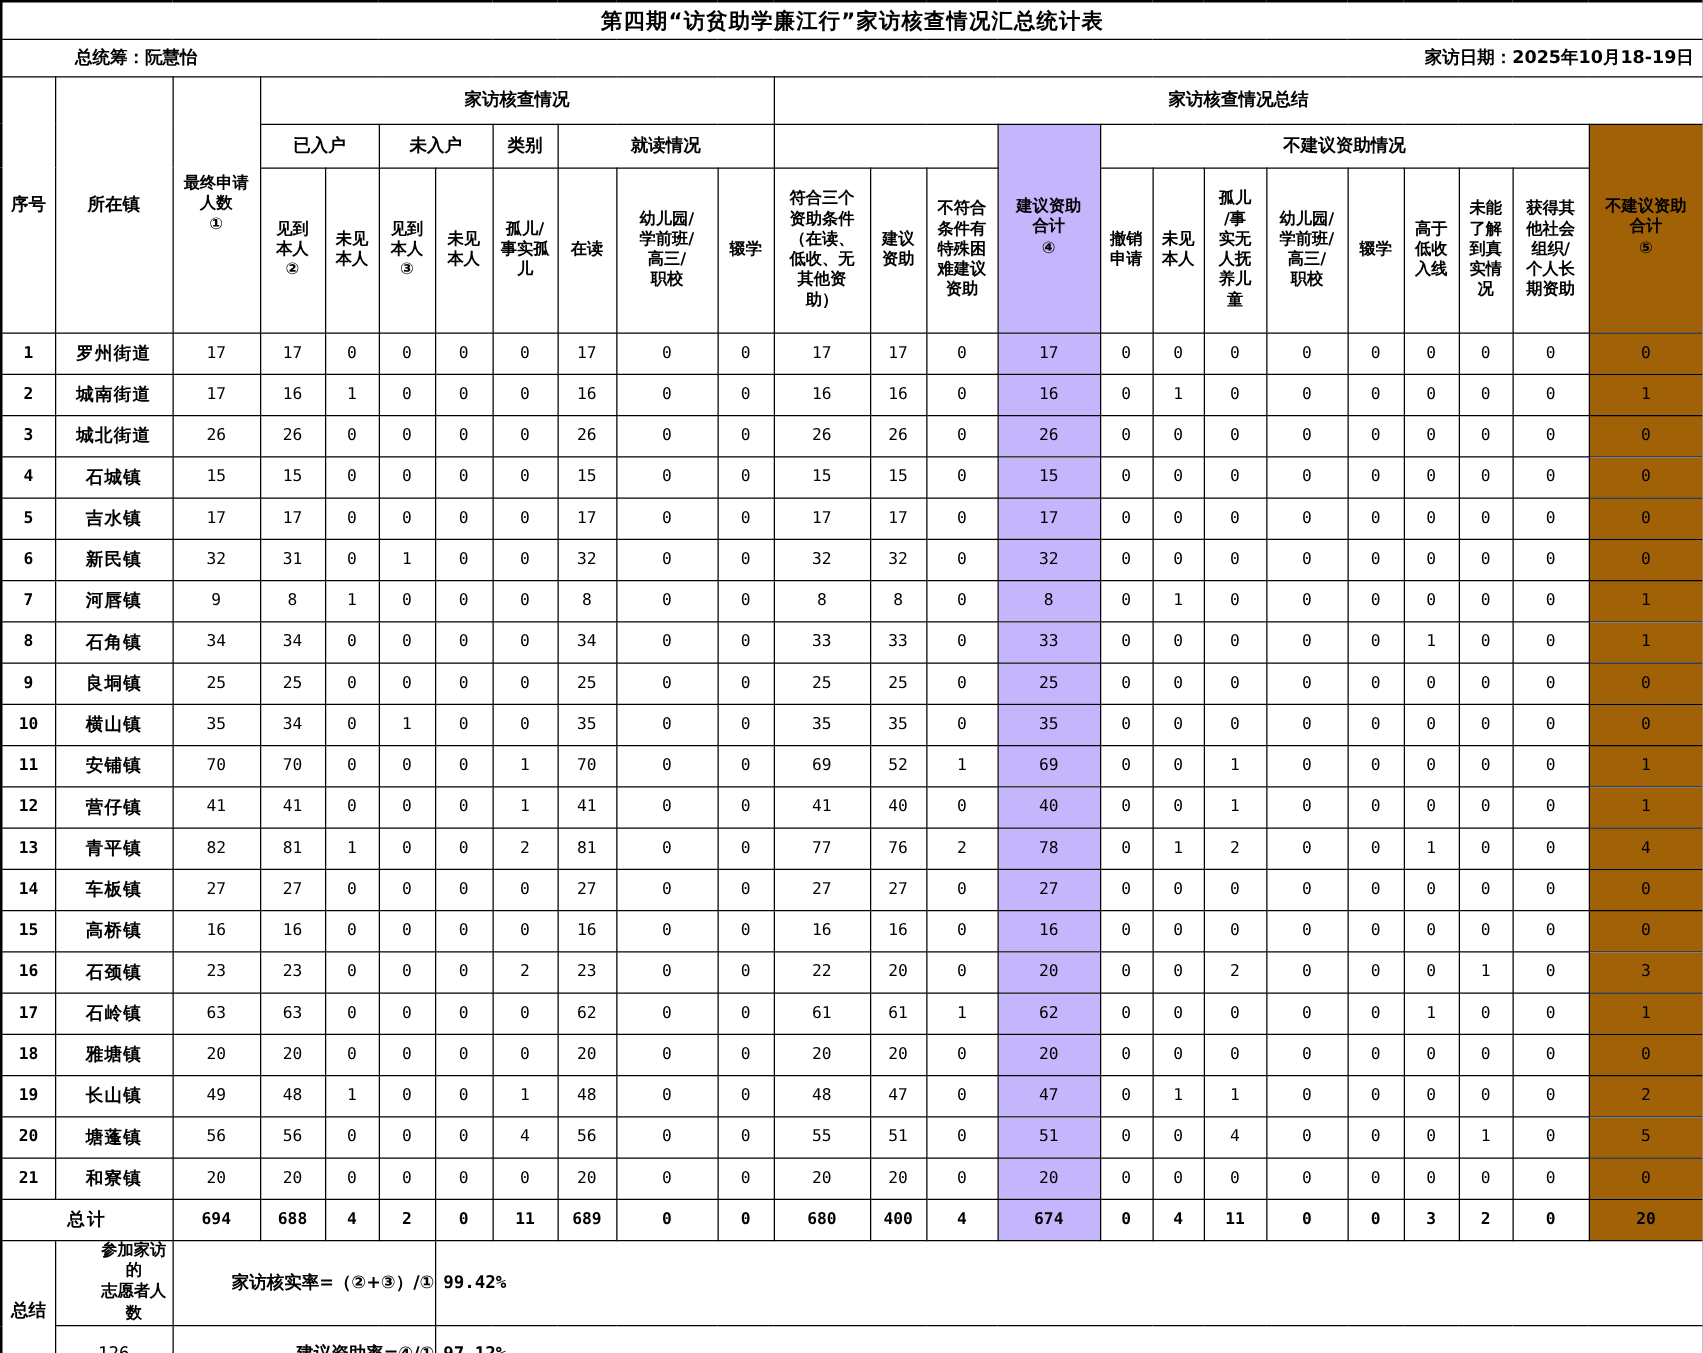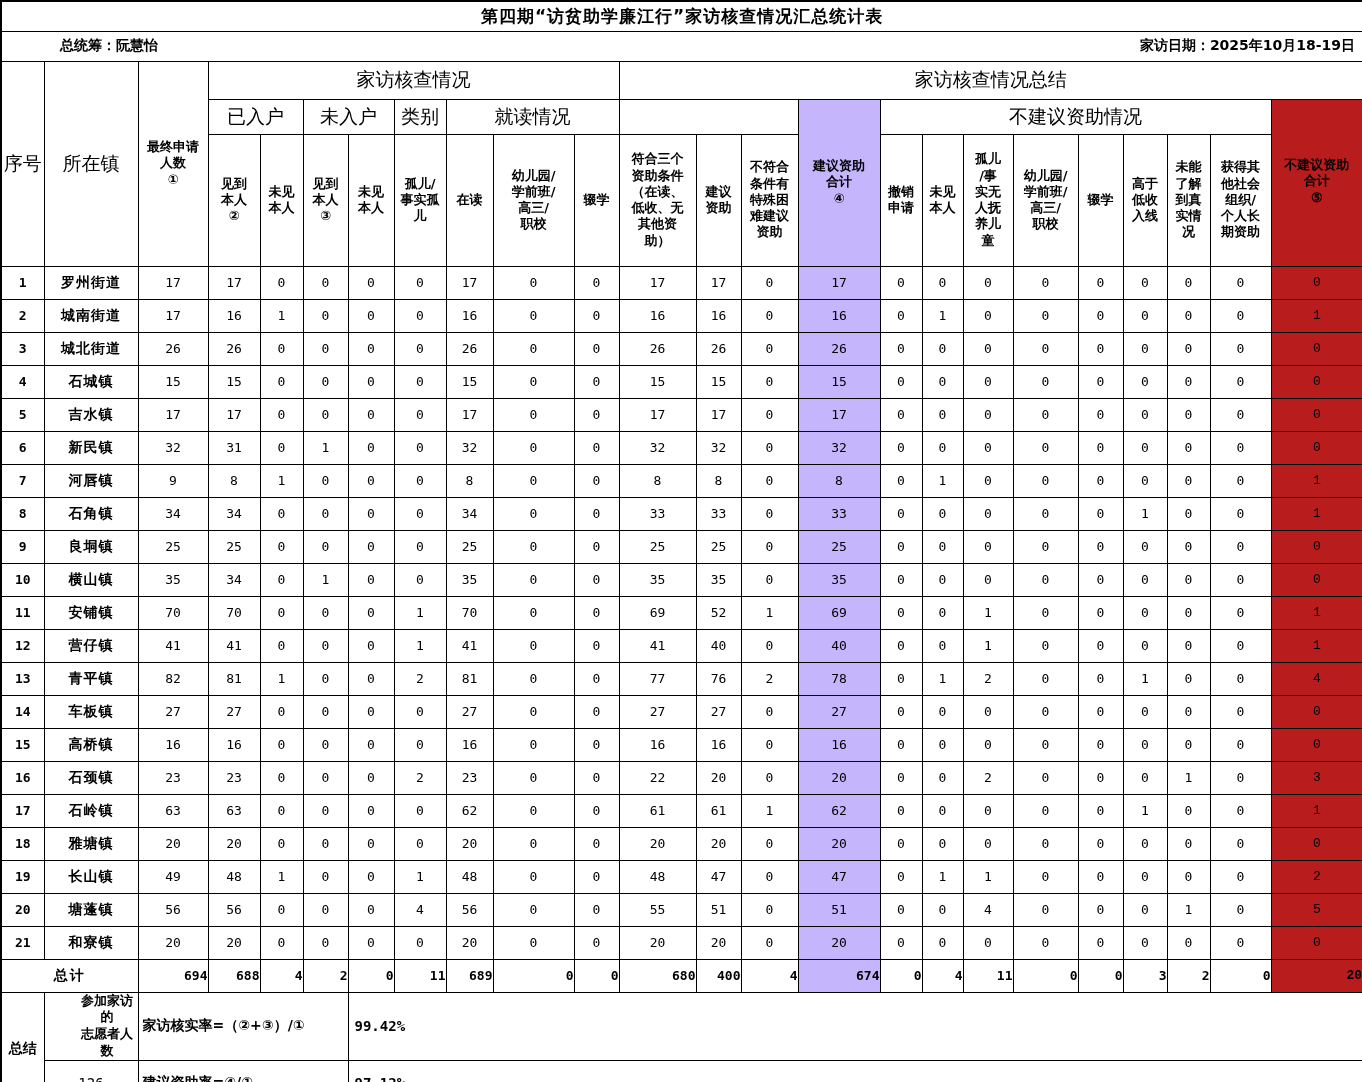--- a/index.html
+++ b/index.html
@@ -7,34 +7,34 @@
   table { width:1362px; table-layout:fixed; border-collapse:collapse; border:2px solid #000; }
   td { border:1px solid #000; text-align:center; vertical-align:middle; padding:0; overflow:hidden; }
   .title-row { height:30px; }
   .title-cell { font-size:17px; font-weight:bold; letter-spacing:1px; }
   .info-row { height:30px; }
   .info-wrap { display:flex; justify-content:space-between; align-items:center; padding:0 7px 0 58px; font-size:14px; font-weight:bold; }
   .grp-row { height:38px; }
   .sub-row { height:35px; }
   .leaf-row { height:132px; }
   .hdr { font-weight:bold; font-size:13px; line-height:1.25; white-space:pre-line; }
-  .hdr-lg { font-weight:normal; font-size:19px; }
+  .hdr-lg { font-weight:bold; font-size:14px; }
   .data-row { height:33px; }
   .seq { font-weight:bold; font-size:13px; font-family:"DejaVu Sans Mono", monospace; }
   .town { font-weight:bold; font-size:14px; letter-spacing:1px; }
   .num { font-size:13px; font-family:"DejaVu Sans Mono", monospace; font-weight:normal; }
   .green { background:#c4b5fd; }
-  .peach { background:#b91c1c;font-family:Liberation Mono, monospace; }
+  .peach { background:#a16207; }
   .total-row { height:33px;margin-left:20px; }
   .total-label { font-weight:bold; font-size:14px; letter-spacing:2px; }
-  .total-num { font-weight:bold;text-align:right; }
+  .total-num { font-weight:bold; }
   .sum-row { height:46px; }
   .sum-label { font-weight:bold; font-size:14px; }
   .sum-sub { font-weight:bold; font-size:13px; line-height:1.3; white-space:pre-line;padding-left:32px; }
-  .formula { text-align:left; padding-left:4px; font-weight:bold; font-size:14px; }
+  .formula { text-align:right; padding-left:4px; font-weight:bold; font-size:14px; }
   .pct { text-align:left; padding-left:6px; font-weight:bold; font-size:14px; font-family:"DejaVu Sans Mono", monospace; }
   .count { font-size:14px; font-family:"DejaVu Sans Mono", monospace; }
 </style>
 </head>
 <body>
 
 <table>
   <colgroup>
     <col style="width:43px">
       <col style="width:94px">

